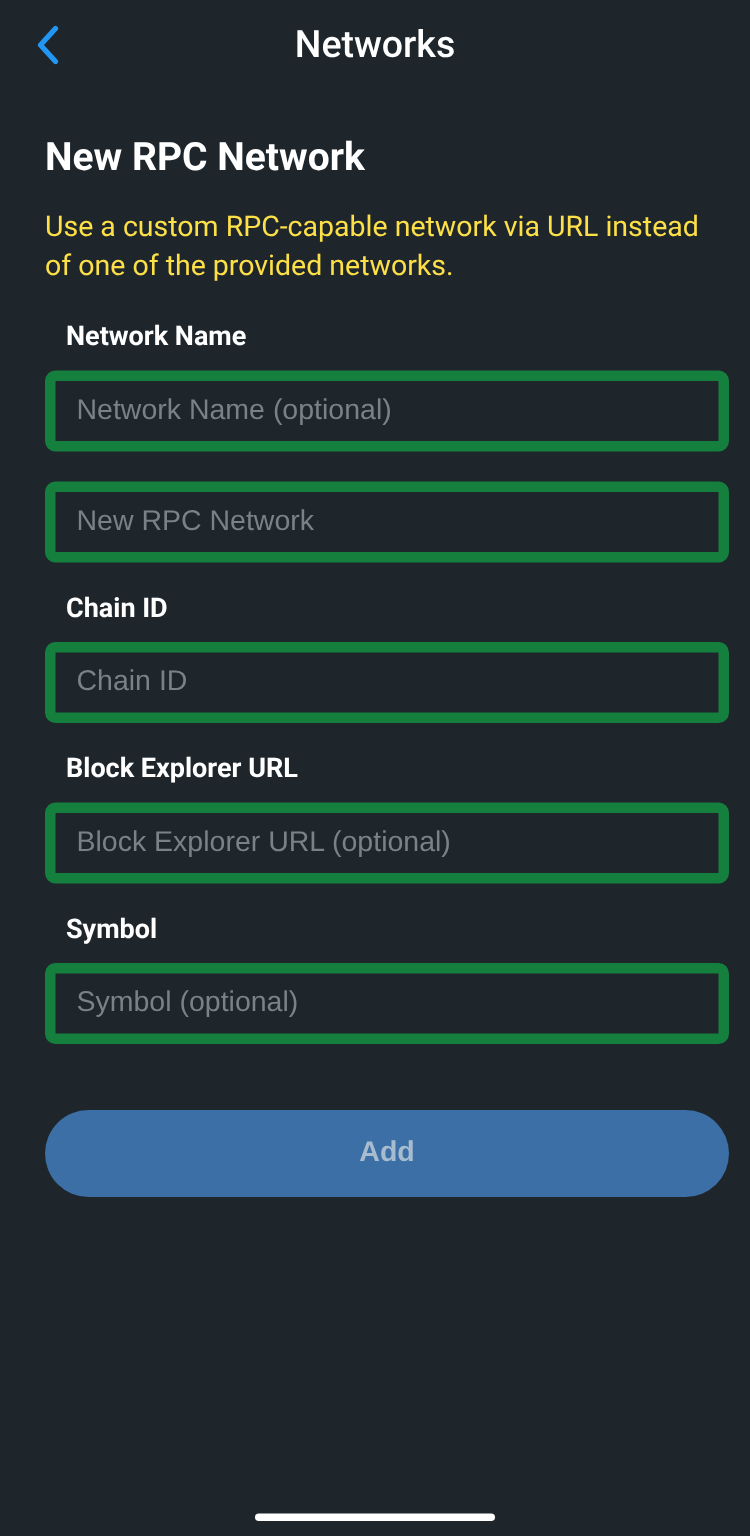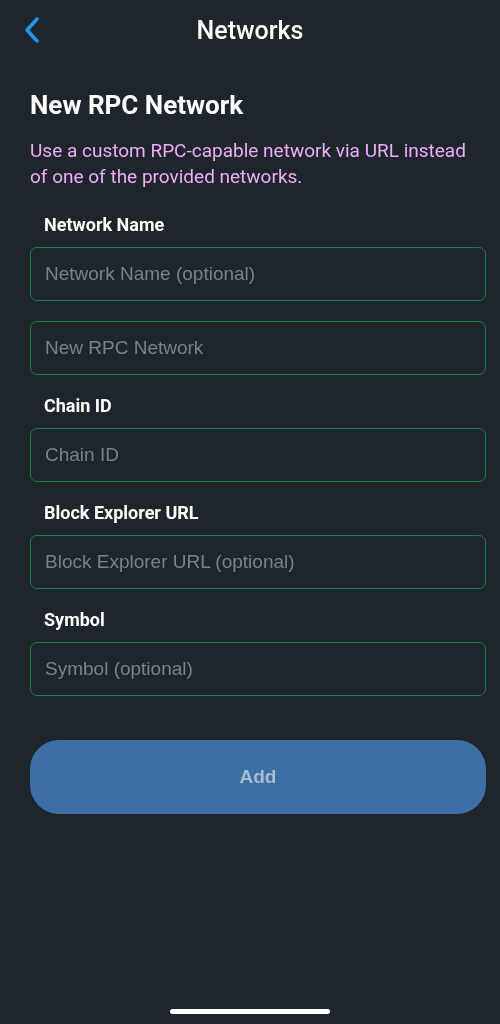--- a/index.html
+++ b/index.html
@@ -50,52 +50,52 @@
     }
     .page-title {
       font-size: 26px;
       font-weight: 700;
       color: #ffffff;
       margin-bottom: 18px;
     }
     .page-description {
       font-size: 19px;
       font-weight: 400;
-      color: #f0abfc;
+      color: #fde047;
       line-height: 1.38;
       margin-bottom: 24px;
     }
     .form-group {
       margin-bottom: 20px;
     }
     .form-label {
       display: block;
       font-size: 18px;
       font-weight: 700;
       color: #ffffff;
       margin-bottom: 12px;
       margin-left: 14px;
     }
     .form-input {
       width: 100%;
       height: 54px;
       background-color: transparent;
-      border: 1px solid #15803d;
+      border: 7px solid #15803d;
       border-radius: 7px;
       padding: 0 14px;
       font-size: 19px;
       color: #ffffff;
       outline: none;
     }
     .form-input::placeholder {
       color: #7a8187;
     }
     .add-button {
       width: 100%;
-      height: 74px;
+      height: 58px;
       background-color: #3c6fa5;
       border: none;
       border-radius: 29px;
       font-size: 19px;
       font-weight: 600;
       color: #a8bcd0;
       cursor: pointer;
       margin-top: 24px;
     }
     .home-indicator {

